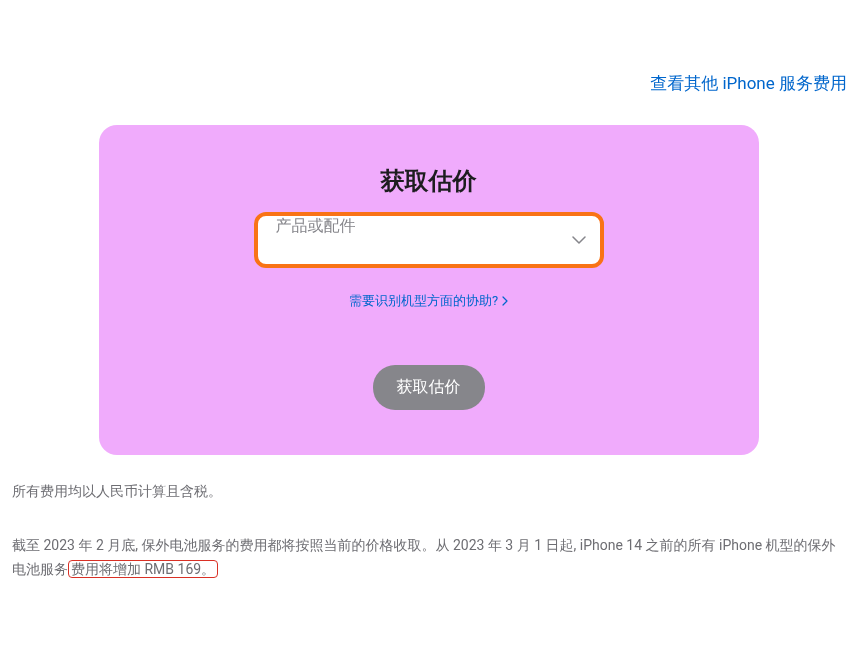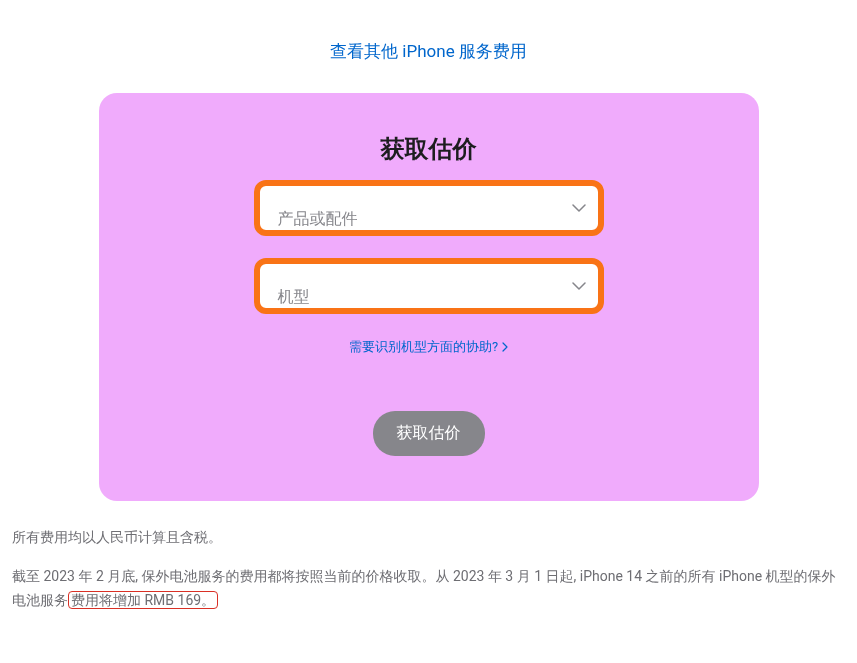--- a/index.html
+++ b/index.html
@@ -12,22 +12,23 @@
       background: #ffffff;
       width: 857px;
       height: 663px;
       overflow: hidden;
     }
     .container {
       width: 100%;
       padding: 0 10px;
     }
     .top-link {
-      text-align: center;
+      text-align: right;
       padding: 40px 0 30px 0;
+      margin-top: 32px;
     }
     .top-link a {
       color: #0066cc;
       text-decoration: none;
       font-size: 17px;
     }
     .card {
       background: #f0abfc;
       border-radius: 18px;
       width: 660px;
@@ -48,28 +49,28 @@
     }
     .select-wrapper {
       position: relative;
       width: 350px;
       margin: 0 auto 22px auto;
     }
     .select-box {
       width: 100%;
       height: 56px;
       background: #ffffff;
-      border: 6px solid #f97316;
+      border: 4px solid #f97316;
       border-radius: 12px;
       padding: 0 45px 0 18px;
       font-size: 16px;
       color: #86868b;
       text-align: left;
       display: flex;
-      align-items: flex-end;
+      align-items: flex-start;
       cursor: pointer;
     }
     .chevron {
       position: absolute;
       right: 18px;
       top: 50%;
       transform: translateY(-50%);
       pointer-events: none;
     }
     .chevron svg {
@@ -101,21 +102,21 @@
       font-size: 16px;
       cursor: pointer;
     }
     .footer-text {
       margin-top: 28px;
       padding: 0 2px;
     }
     .footer-line1 {
       font-size: 14px;
       color: #6e6e73;
-      margin-bottom: 18px;
+      margin-bottom: 33px;
     }
     .footer-line2 {
       font-size: 14px;
       color: #6e6e73;
       line-height: 1.7;
     }
     .highlight-box {
       border: 1.5px solid #d93025;
       border-radius: 4px;
       padding: 0 2px;
@@ -138,30 +139,20 @@
       <div class="select-box">
         <span>产品或配件</span>
       </div>
       <span class="chevron">
         <svg viewBox="0 0 14 8" fill="none">
             <path d="M1 1L7 7L13 1" stroke="#86868b" stroke-width="1.5" stroke-linecap="round" stroke-linejoin="round"></path>
           </svg>
       </span>
     </div>
 
-    <div class="select-wrapper">
-      <div class="select-box">
-        <span>机型</span>
-      </div>
-      <span class="chevron">
-        <svg viewBox="0 0 14 8" fill="none">
-            <path d="M1 1L7 7L13 1" stroke="#86868b" stroke-width="1.5" stroke-linecap="round" stroke-linejoin="round"></path>
-          </svg>
-      </span>
-    </div>
 
     <div class="help-link">
       <a href="#">
         <span>需要识别机型方面的协助?</span>
         <span>
           <svg viewBox="0 0 6 10" fill="none">
               <path d="M1 1L5 5L1 9" stroke="#0066cc" stroke-width="1.2" stroke-linecap="round" stroke-linejoin="round"></path>
             </svg>
         </span>
       </a>

